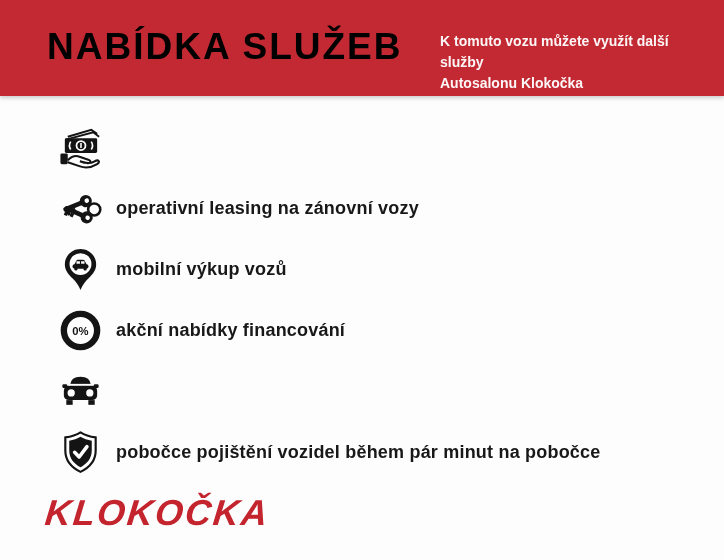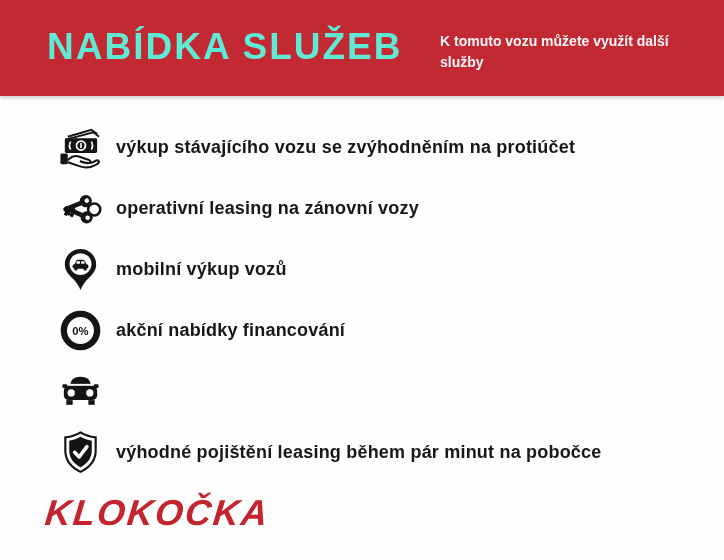--- a/index.html
+++ b/index.html
@@ -19,21 +19,21 @@
     position: absolute;
     top: 0; left: 0;
     width: 724px; height: 96px;
     background: #c32933;
     box-shadow: 0 2px 4px rgba(90,90,90,0.30);
   }
   .header h1 {
     position: absolute;
     left: 47px; top: 26px;
     margin: 0;
-    color: #5eead4;
+    color: #000000;
     font-size: 37px;
     font-weight: bold;
     letter-spacing: 2px;
     white-space: nowrap;
   }
   .header-note {
     position: absolute;
     left: 440px; top: 31px;
     width: 260px;
     color: rgba(255,255,255,0.96);
@@ -85,40 +85,40 @@
 </style>
 </head>
 <body>
 
 <div class="page">
 
   <header class="header">
     <h1>NABÍDKA SLUŽEB</h1>
     <div class="header-note">
       <div>K tomuto vozu můžete využít další služby</div>
+      <div>Autosalonu Klokočka</div>
     </div>
   </header>
 
   <ul class="services">
 
     <li class="service">
       <span class="icon">
         <svg viewBox="0 0 48 48">
           <path d="M11 13 L35 6 L41 10" fill="none" stroke="#141414" stroke-width="2"></path>
           <path d="M9 16 L37 8.5 L43 13" fill="none" stroke="#141414" stroke-width="2"></path>
           <rect x="8" y="14.5" width="33" height="15" rx="1.5" fill="#141414"></rect>
           <circle cx="24.5" cy="22" r="4.6" fill="none" stroke="#ffffff" stroke-width="1.8"></circle>
           <path d="M24.5 19.4 v5.2" stroke="#ffffff" stroke-width="1.6"></path>
           <path d="M14 18 q-2.6 4 0 8" fill="none" stroke="#ffffff" stroke-width="1.7"></path>
           <path d="M35 18 q2.6 4 0 8" fill="none" stroke="#ffffff" stroke-width="1.7"></path>
           <rect x="3.5" y="30" width="7.5" height="11" rx="1.5" fill="#141414"></rect>
           <path d="M11 37 q6 -6 12 -3.5 l9 3 q2.8 1 1.8 2.6 q-0.8 1.4 -3.4 0.8 l-7 -1.8 q9 3.6 15 0 q3 -1.8 4.2 -0.2 q1 1.4 -1.6 3 q-9 5.4 -17.4 2.4 l-12.6 -4.3" fill="none" stroke="#141414" stroke-width="2.1"></path>
         </svg>
       </span>
-      <span class="label">výkup stávajícího vozu se zvýhodněním na protiúčet</span>
     </li>
 
     <li class="service">
       <span class="icon">
         <svg viewBox="0 0 48 48">
           <circle cx="38" cy="25" r="6.2" fill="none" stroke="#141414" stroke-width="2.6"></circle>
           <g transform="rotate(-22 28 17)">
             <rect x="5" y="14.6" width="23" height="4.8" rx="2" fill="#141414"></rect>
             <rect x="7" y="19" width="3.4" height="5" fill="#141414"></rect>
             <rect x="13" y="19" width="3.4" height="4" fill="#141414"></rect>
@@ -180,20 +180,20 @@
     </li>
 
     <li class="service">
       <span class="icon">
         <svg viewBox="0 0 48 48">
           <path d="M24 3.5 C20 6.2 14 8 8.5 8.6 V22 c0 10.5 6.8 17.6 15.5 21.8 C32.7 39.6 39.5 32.5 39.5 22 V8.6 C34 8 28 6.2 24 3.5 Z" fill="none" stroke="#141414" stroke-width="2.2"></path>
           <path d="M24 8 C21 10 16.5 11.4 12.5 11.9 V22 c0 8.2 5 13.7 11.5 17.1 C30.5 35.7 35.5 30.2 35.5 22 V11.9 C31.5 11.4 27 10 24 8 Z" fill="#141414"></path>
           <path d="M18 23.8 l4.6 4.8 L30.6 18" fill="none" stroke="#ffffff" stroke-width="3.6" stroke-linecap="round" stroke-linejoin="round"></path>
         </svg>
       </span>
-      <span class="label">výhodné pojištění leasing během pár minut na pobočce</span>
+      <span class="label">pobočce pojištění vozidel během pár minut na pobočce</span>
     </li>
 
   </ul>
 
   <div class="logo">KLOKOČKA</div>
 
 </div>
 
 </body></html>

